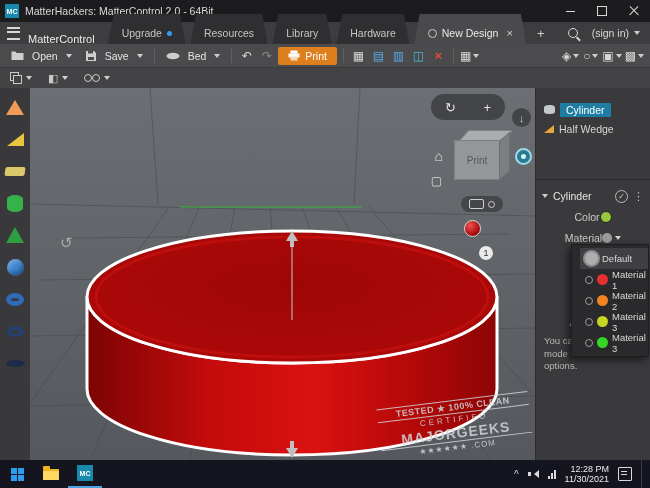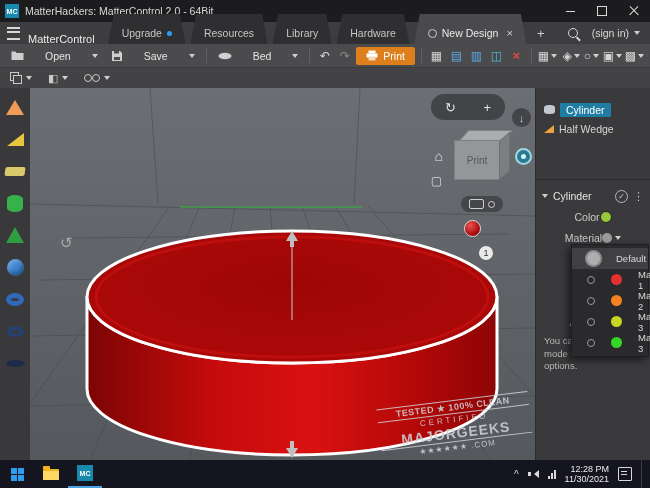--- a/index.html
+++ b/index.html
@@ -37,21 +37,21 @@
   .menubar-right{margin-left:auto;display:flex;align-items:center;gap:14px;padding-right:10px;}
   .magnifier{position:relative;width:8px;height:8px;border:1.5px solid #d8d8d8;border-radius:50%;}
   .magnifier::after{content:"";position:absolute;width:5px;height:1.5px;background:#d8d8d8;
     right:-4px;bottom:-2px;transform:rotate(45deg);}
   .signin{display:flex;align-items:center;gap:5px;color:#d8d8d8;font-size:10.5px;}
   .caret{width:0;height:0;border-left:3.5px solid transparent;border-right:3.5px solid transparent;border-top:4px solid #cfcfcf;}
 
   
   .toolbar1{position:absolute;top:44px;left:0;right:0;height:24px;background:#4b4b4e;
     display:flex;align-items:center;gap:3px;padding:0 6px;border-bottom:1px solid #3a3a3c;box-sizing:border-box;}
-  .tbtn{display:flex;align-items:center;gap:21px;color:#e4e4e4;font-size:10.5px;padding:2px 5px;border-radius:2px;}
+  .tbtn{display:flex;align-items:center;gap:8px;color:#e4e4e4;font-size:10.5px;padding:2px 5px;border-radius:2px;}
   .sep{width:1px;height:15px;background:#606063;margin:0 3px;flex:none;}
   .print{color:#fff;padding:0 10px;height:18px;display:flex;align-items:center;gap:5px;border-radius:2px;font-size:10.5px;}
   .ibtn{min-width:17px;height:18px;display:flex;align-items:center;justify-content:center;font-size:12px;color:#d6d6d6;gap:2px;}
   .blue{color:#5aa9e6;} .teal{color:#49b8d1;} .red{color:#e04b3f;font-size:13px;font-weight:bold;}
   .spacer{flex:1;}
   .toolbar2{position:absolute;top:68px;left:0;right:0;height:20px;background:#434346;
     display:flex;align-items:center;gap:16px;padding:0 10px;}
   .t2g{display:flex;align-items:center;gap:4px;}
   .ovsq{position:relative;width:12px;height:12px;}
   .ovsq::before{content:"";position:absolute;left:0;top:0;width:7px;height:7px;border:1px solid #c9c9c9;}
@@ -127,21 +127,21 @@
     display:flex;align-items:center;justify-content:center;font-size:8px;color:#cfcfcf;}
   .kebab{color:#cfcfcf;font-size:11px;}
   .prow{display:flex;align-items:center;justify-content:center;height:21px;padding:0 8px;
     font-size:10.5px;color:#c9c9c9;}
   .swatch{width:12px;height:12px;border-radius:50%;border:1px solid #242424;box-sizing:border-box;}
   .mat-ctrl{display:flex;align-items:center;gap:3px;}
   .mat-ctrl .mc-circ{width:10px;height:10px;border-radius:50%;background:#9b9b9b;}
   .note{padding:3px 8px 0;font-size:9.5px;color:#b9b9b9;line-height:12.5px;}
   .popup{position:absolute;top:156px;right:1px;width:76px;background:#2a2a2d;border:1px solid #1e1e20;
     box-shadow:-3px 3px 8px rgba(0,0,0,.55);padding:3px 0;z-index:6;}
-  .mrow{display:flex;align-items:center;gap:16px;height:21px;padding:0 15px;font-size:9.5px;color:#d9d9d9;}
+  .mrow{display:flex;align-items:center;gap:4px;height:21px;padding:0 5px;font-size:9.5px;color:#d9d9d9;margin-left:8px;}
   .mrow.selected{background:#404044;}
   .radio{width:8px;height:8px;border:1.2px solid #9a9a9a;border-radius:50%;box-sizing:border-box;flex:none;}
   .mdisc{width:11px;height:11px;border-radius:50%;flex:none;}
   .mdisc.big{width:13px;height:13px;box-shadow:0 0 0 2px #8b8b8b;}
 
   
   .taskbar{position:absolute;left:0;right:0;bottom:0;height:28px;background:#15151f;display:flex;align-items:center;}
   .tslot{width:34px;height:100%;display:flex;align-items:center;justify-content:center;box-sizing:border-box;}
   .win-logo{display:grid;grid-template-columns:6px 6px;grid-template-rows:6px 6px;gap:1px;}
   .win-logo i{background:#2e9df0;}

